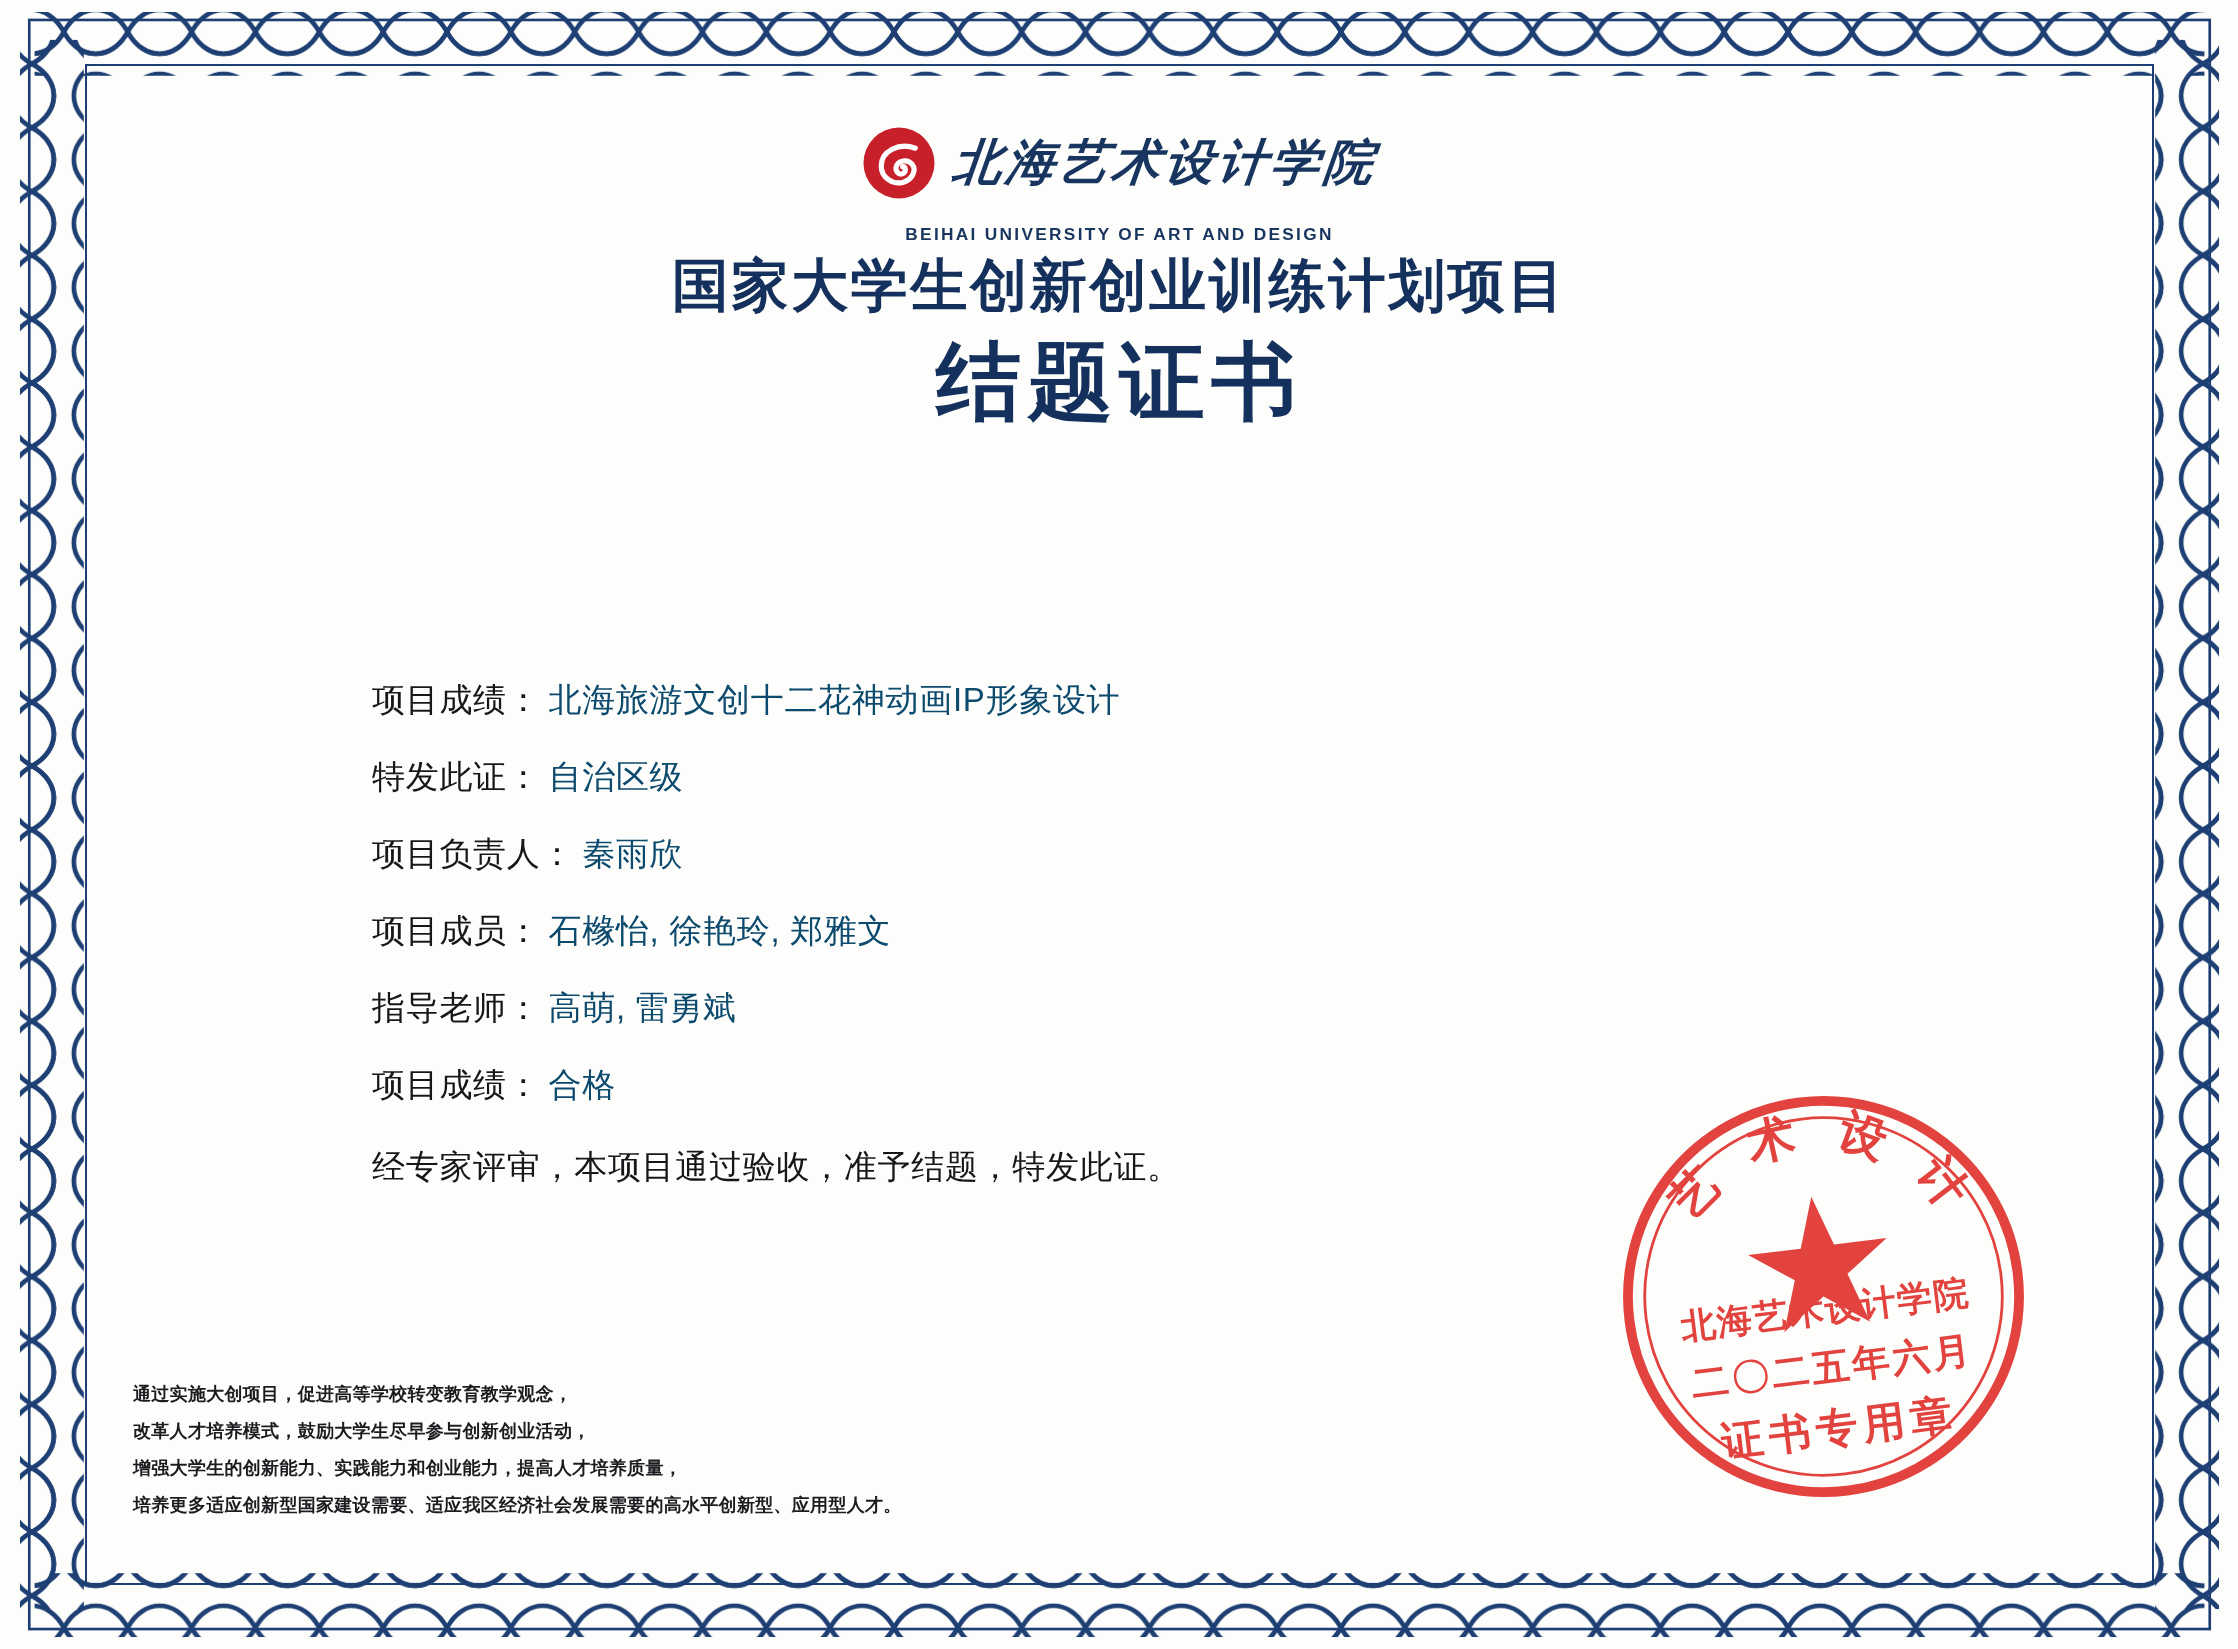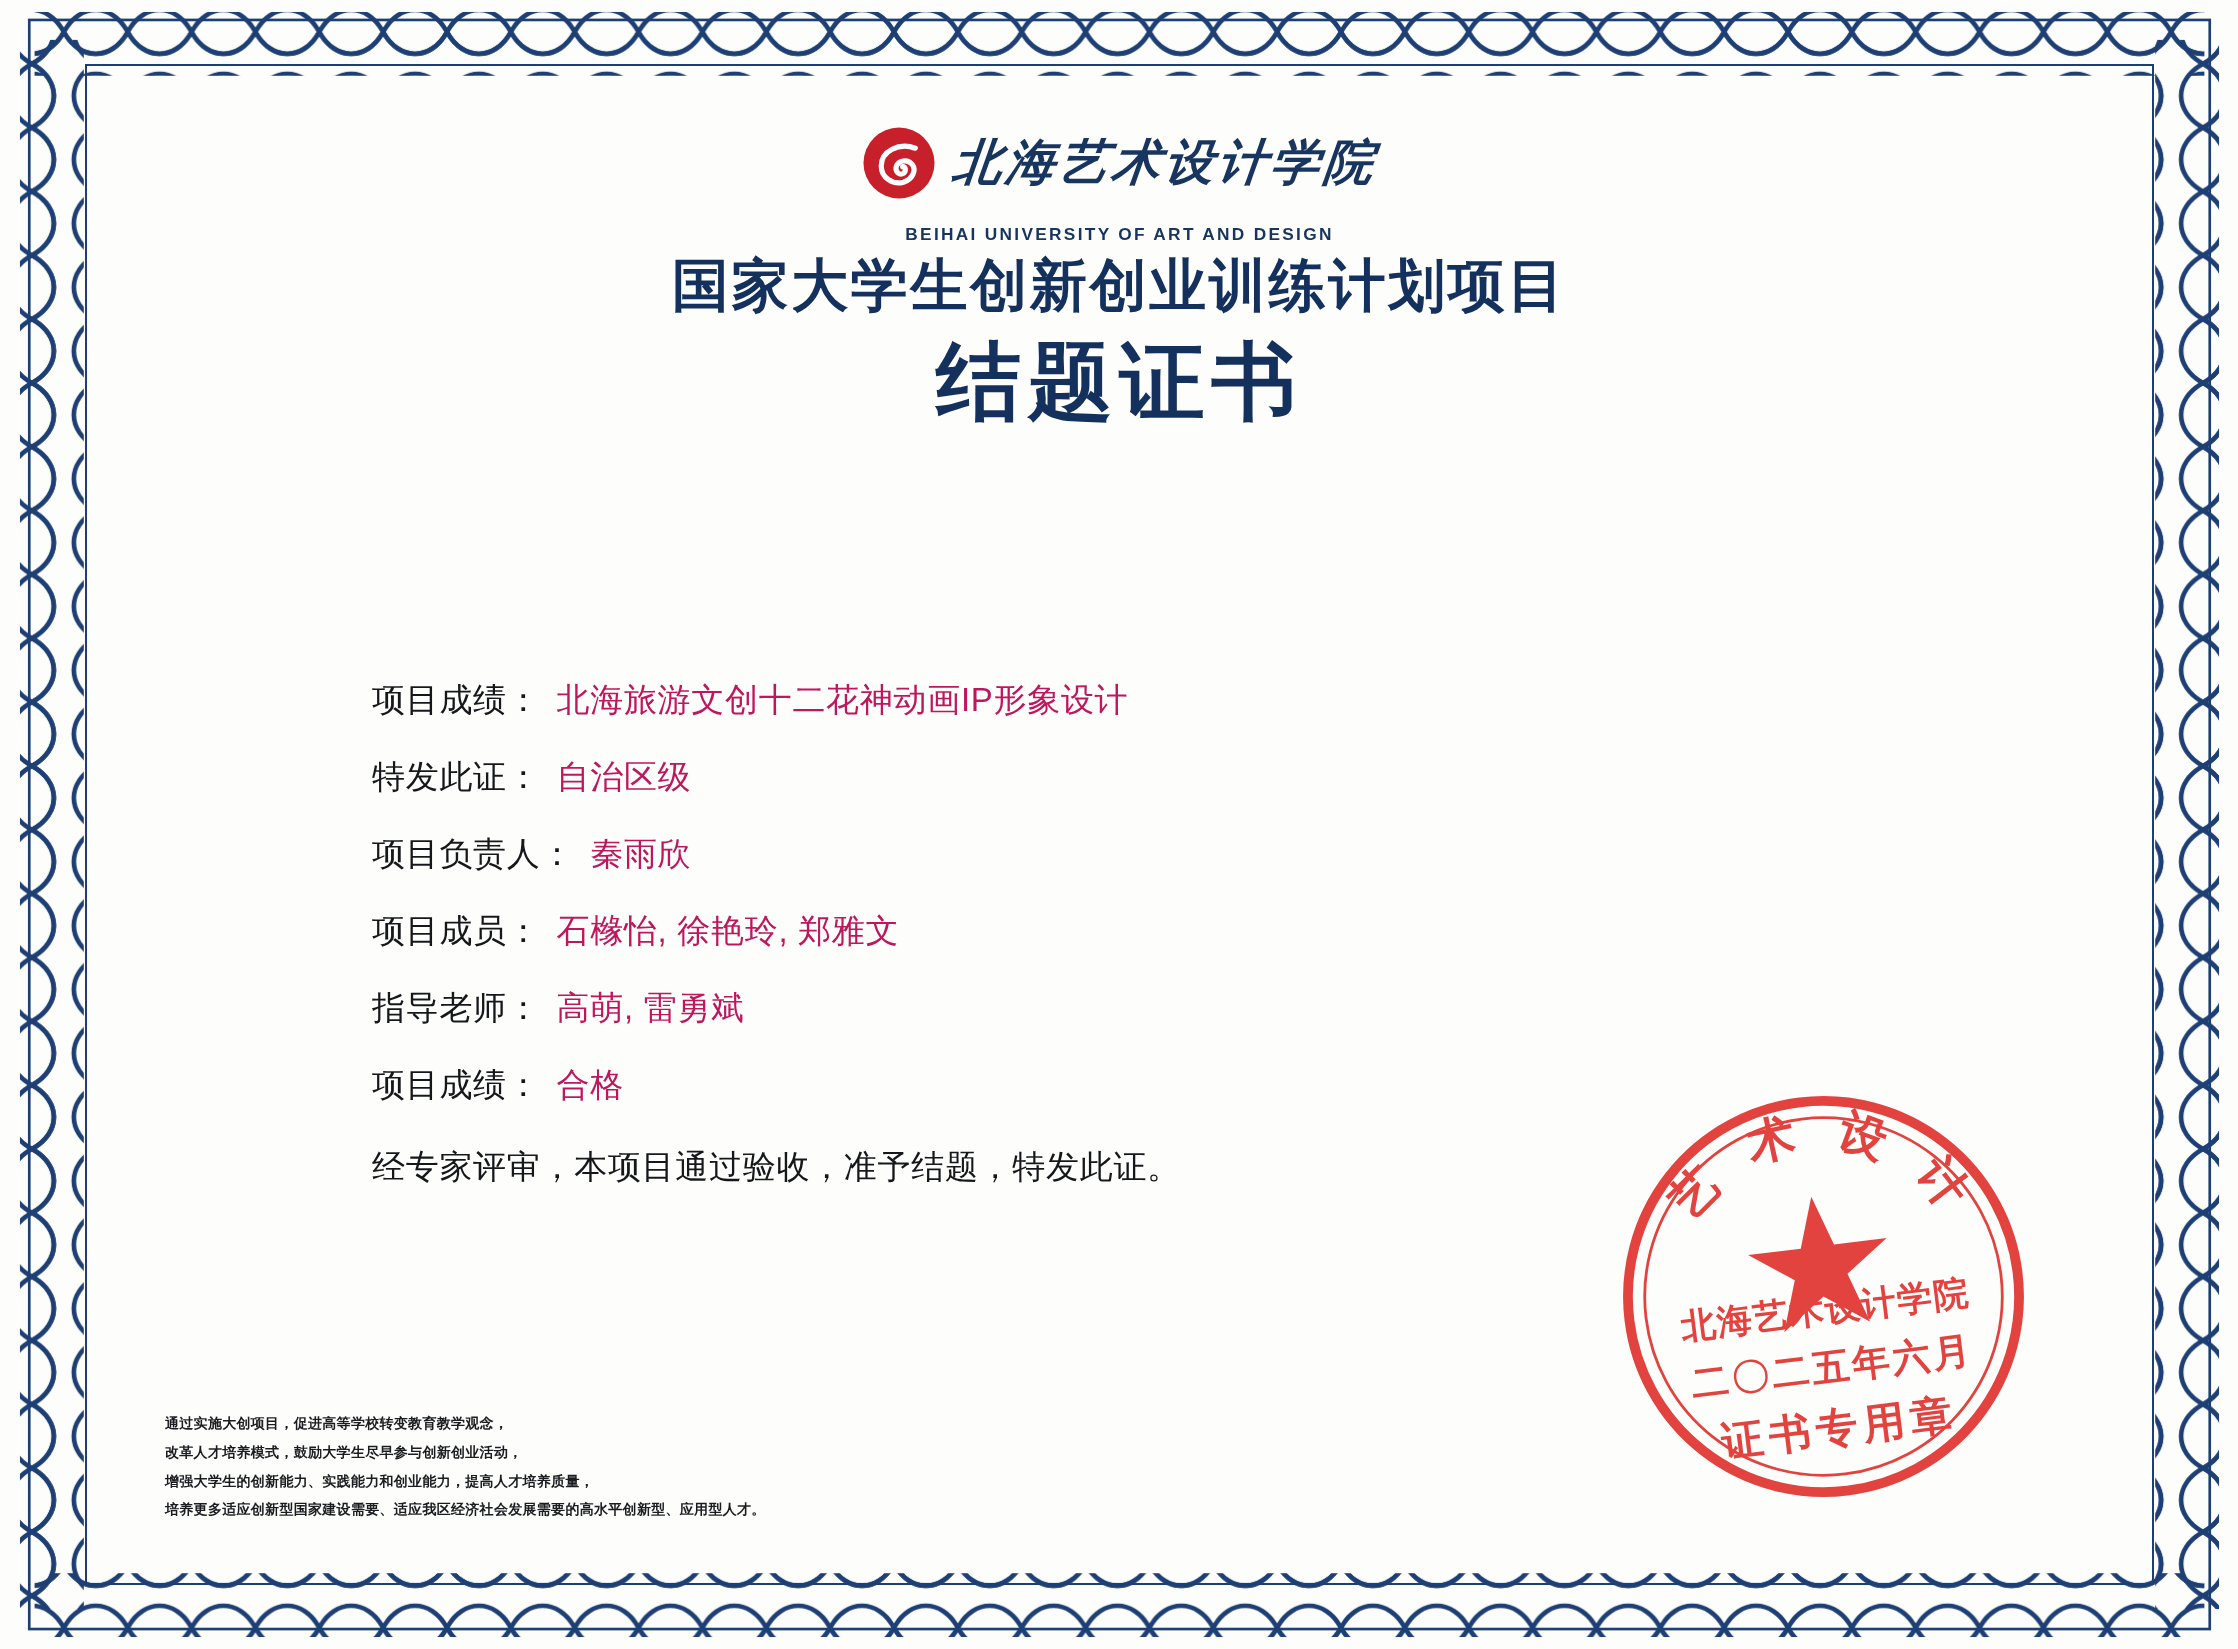--- a/index.html
+++ b/index.html
@@ -138,46 +138,45 @@
   .field-label {
     font-family: "Liberation Sans", "DejaVu Sans", sans-serif;
     font-size: 33px;
     color: #15171a;
     white-space: nowrap;
     letter-spacing: 0.7px;
   }
   .field-value {
     font-family: "Liberation Sans", "DejaVu Sans", sans-serif;
     font-size: 33px;
-    color: #be185d;
+    color: #0c4a6e;
     letter-spacing: 0.7px;
-    margin-left: 16px;
+    margin-left: 8px;
     white-space: nowrap;
   }
   .statement {
     margin-top: 37px;
     font-family: "Liberation Sans", "DejaVu Sans", sans-serif;
     font-size: 33px;
     color: #15171a;
     letter-spacing: 0.7px;
     white-space: nowrap;
   }
 
   
   .footer-note {
     position: absolute;
     left: 27px;
     bottom: 52px;
     font-family: "Liberation Sans", "DejaVu Sans", sans-serif;
-    font-size: 14px;
+    font-size: 18px;
     color: #1a1c1f;
     line-height: 2.05;
     font-weight: bold;
     letter-spacing: 0.3px;
-    margin-left: 32px;
   }
 
   
   .seal {
     position: absolute;
     right: 100px;
     bottom: 70px;
     width: 419px;
     height: 419px;
     transform: rotate(-7deg);

